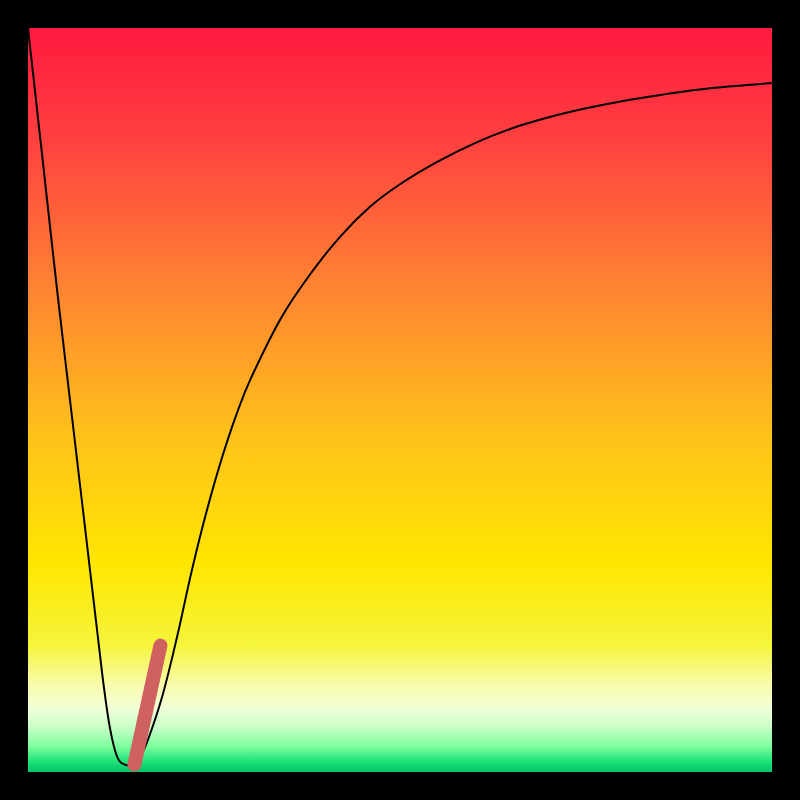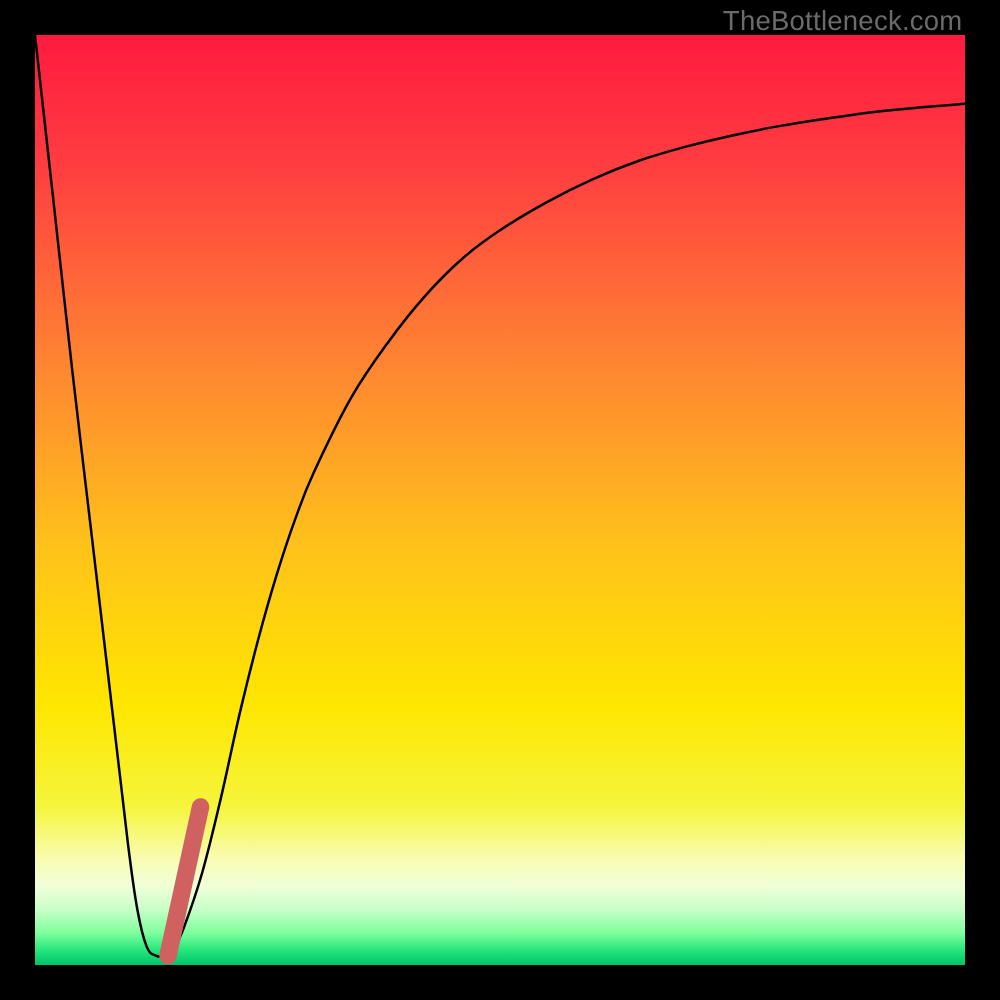--- a/index.html
+++ b/index.html
@@ -42,21 +42,20 @@
     font-weight: 400;
     letter-spacing: 0.2px;
     user-select: none;
   }
 </style>
 </head>
 <body>
 
 <div class="stage">
 
-  <div class="watermark">TheBottleneck.com</div>
 
   <div class="plot-area">
 
     <svg class="gradient-bg" viewBox="0 0 744 744" preserveAspectRatio="none">
       <defs>
         <linearGradient id="bg-grad" x1="0" y1="0" x2="0" y2="1">
             <stop offset="0.00%" stop-color="#ff1a3f"></stop>
             <stop offset="15.00%" stop-color="#ff4040"></stop>
             <stop offset="35.00%" stop-color="#ff8432"></stop>
             <stop offset="55.00%" stop-color="#ffc21a"></stop>

